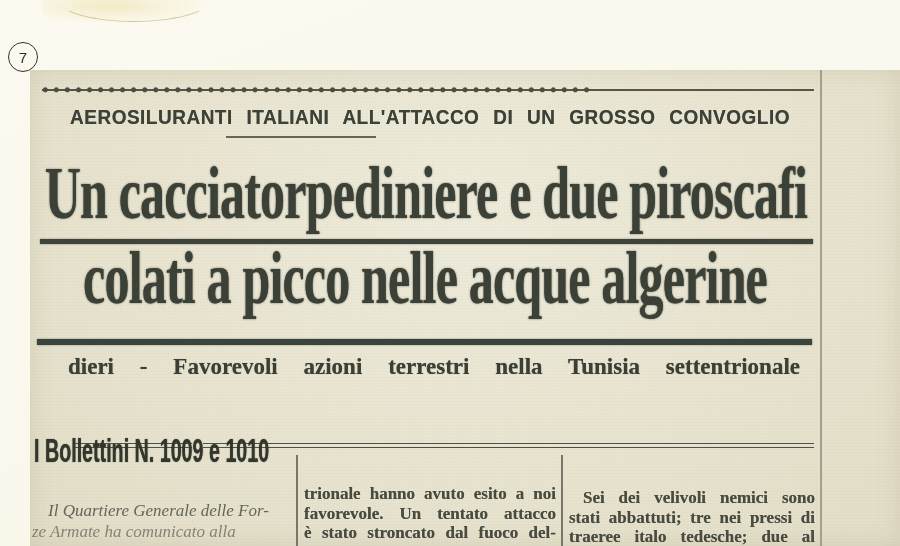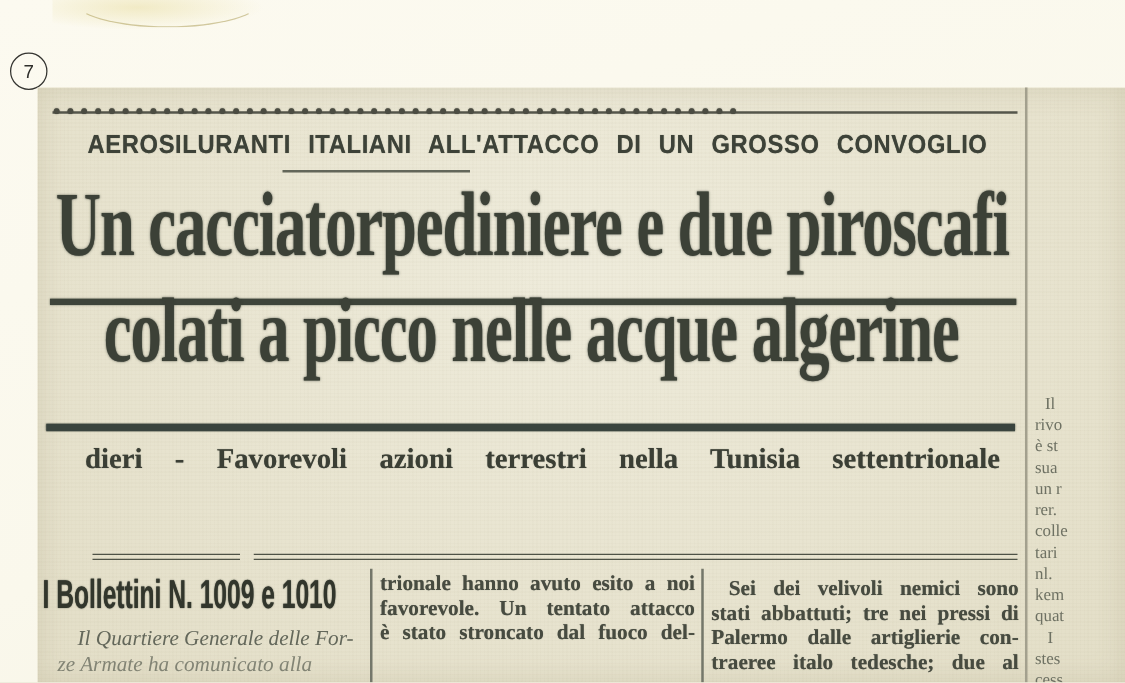--- a/index.html
+++ b/index.html
@@ -58,21 +58,21 @@
     transform:scaleY(1.1);transform-origin:center top;
     text-shadow:0 0 .6px rgba(60,65,55,.75);
   }
   .kicker-underline{
     position:absolute;left:226px;top:136px;width:150px;height:0;
     border-top:2px solid rgba(75,80,68,.85);
   }
   
   .headline{
     position:absolute;left:33px;width:785px;height:92px;
-    display:flex;justify-content:center;
+    display:flex;align-items:center;justify-content:center;
     color:#3c4137;white-space:nowrap;
   }
   .headline-1{top:148px;}
   .headline-2{top:233px;}
   .headline>span{
     font:700 61px "Liberation Serif", serif;
     letter-spacing:-1px;
     transform:scale(.82,1.2);transform-origin:center center;
     text-shadow:0 0 1.2px rgba(58,64,54,.85), 0 0 2.5px rgba(58,64,54,.3);
   }
@@ -91,40 +91,41 @@
   }
   .subhead div{text-align:justify;text-align-last:justify;}
   .double-rule{
     position:absolute;top:443px;height:3px;
     border-top:1.5px solid #4e5246;border-bottom:1px solid #4e5246;
   }
   .double-rule-left{left:74px;width:118px;}
   .double-rule-right{left:203px;width:611px;}
   
   .bulletin-heading{
-    position:absolute;left:34px;top:456px;width:264px;height:42px;
-    display:flex;align-items:center;color:#32362c;white-space:nowrap;
+    position:absolute;left:34px;top:440px;width:264px;height:42px;
+    display:flex;color:#32362c;white-space:nowrap;
   }
   .bulletin-heading>span{
     font:700 24px "Liberation Sans", sans-serif;letter-spacing:0;
     transform:scale(.82,1.35);transform-origin:left center;
     text-shadow:0 0 1px rgba(45,50,40,.9);
   }
   .col1-body{
-    position:absolute;left:46px;top:500px;width:258px;
+    position:absolute;left:32px;top:500px;width:258px;
     font:italic 400 17px "Liberation Serif", serif;
     color:#63675a;line-height:21px;white-space:nowrap;
   }
   .col1-body div:nth-child(1){padding-left:16px;}
   .col1-body div:nth-child(2){opacity:.75;}
   .bodycol{
     font:700 17px "Liberation Serif", serif;
     color:#474b40;line-height:19.5px;word-spacing:3px;
     text-shadow:0 0 .6px rgba(68,72,62,.65);
     position:absolute;
+    margin-top:27px;
   }
   .bodycol div{text-align:justify;text-align-last:justify;}
   .col2{left:304px;top:457px;width:252px;}
   .col3{left:569px;top:461px;width:246px;}
   .col3 div:first-child{padding-left:14px;}
   .vrule{position:absolute;width:1.5px;background:#74776a;}
   .vrule-1{left:296px;top:455px;height:91px;}
   .vrule-2{left:561px;top:455px;height:91px;}
   .main-vrule{left:820px;top:70px;height:476px;background:#a3a08e;}
   
@@ -189,36 +190,19 @@
       <div>trionale hanno avuto esito a noi</div>
       <div>favorevole. Un tentato attacco</div>
       <div>è stato stroncato dal fuoco del-</div>
     </div>
 
   <div class="vrule vrule-2"></div>
 
   <div class="bodycol col3">
       <div>Sei dei velivoli nemici sono</div>
       <div>stati abbattuti; tre nei pressi di</div>
-      <div>Palermo dalle artiglierie con-</div>
       <div>traeree italo tedesche; due al</div>
     </div>
 
   <div class="vrule main-vrule"></div>
 
-  <div class="sidecol side-lower">
-      <div>Il</div>
-      <div>rivo</div>
-      <div>è st</div>
-      <div>sua</div>
-      <div>un r</div>
-      <div>rer.</div>
-      <div>colle</div>
-      <div>tari</div>
-      <div>nl.</div>
-      <div>kem</div>
-      <div>quat</div>
-      <div>I</div>
-      <div>stes</div>
-      <div>cess</div>
-    </div>
 
 </div>
 
 </body></html>

